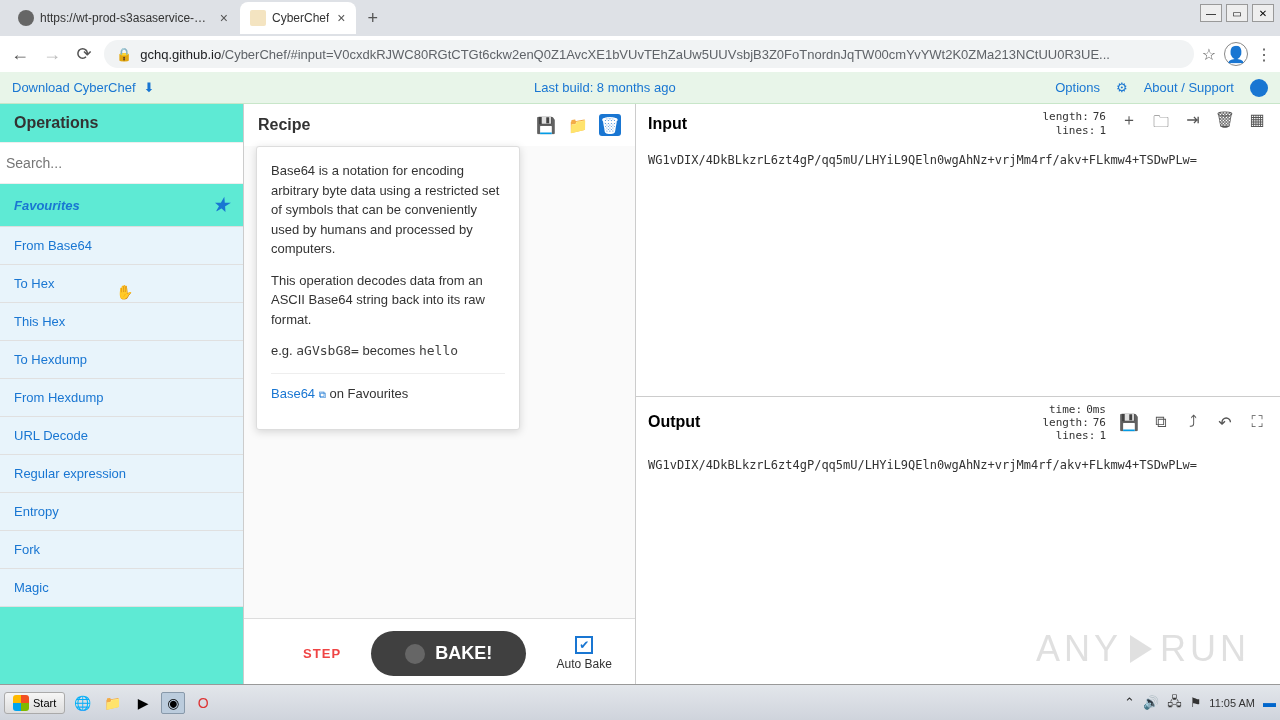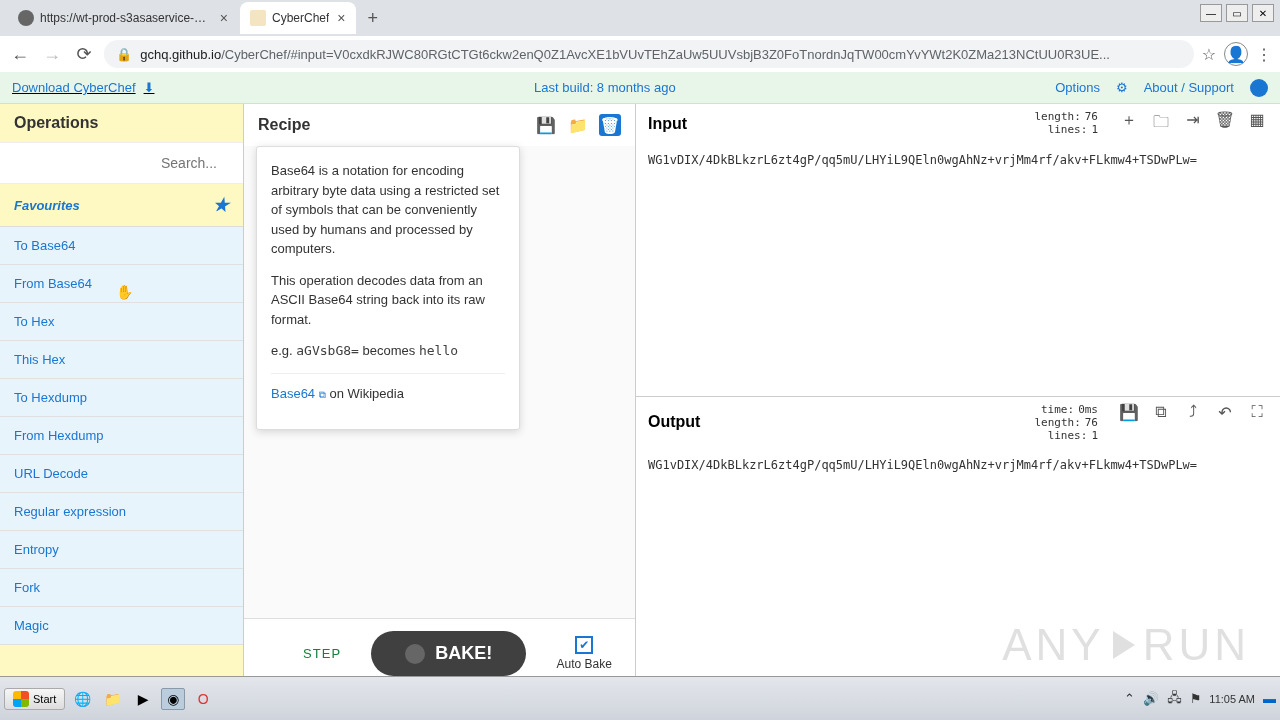--- a/index.html
+++ b/index.html
@@ -23,79 +23,79 @@
 .nav-btn.disabled { color: #bbb; }
 .url-box { flex: 1; display: flex; align-items: center; background: #f1f3f4; border-radius: 14px; height: 28px; padding: 0 12px; font-size: 13px; color: #202124; }
 .lock-icon { margin-right: 8px; color: #555; }
 .url-text { overflow: hidden; white-space: nowrap; text-overflow: ellipsis; flex: 1; }
 .star-icon, .profile-icon, .menu-icon { color: #555; cursor: pointer; font-size: 16px; }
 .profile-icon { width: 24px; height: 24px; border: 1px solid #888; border-radius: 50%; display:flex; align-items:center; justify-content:center; }
 
 
 .banner { background: #e8f5e9; height: 32px; display: flex; align-items: center; justify-content: space-between; padding: 0 12px; border-bottom: 1px solid #c8e6c9; }
 .banner a, .banner span { color: #1976d2; font-size: 13px; }
-.banner-left { display: flex; align-items: center; gap: 8px; text-decoration: underline; }
+.banner-left { display: flex; align-items: center; gap: 8px; }
 .banner-right { display: flex; align-items: center; gap: 16px; }
 .banner-icon { color: #1976d2; font-size: 15px; }
 .help-circle { width: 18px; height: 18px; background: #1976d2; color: #fff; border-radius: 50%; display: inline-flex; align-items: center; justify-content: center; font-size: 12px; font-weight: bold; }
 
 
 .app { display: flex; height: 584px; }
-.col-ops { width: 244px; border-right: 1px solid #ccc; display: flex; flex-direction: column; background:#fef9c3; }
+.col-ops { width: 244px; border-right: 1px solid #ccc; display: flex; flex-direction: column; background:#5eead4; }
 .col-recipe { width: 392px; border-right: 1px solid #ccc; display: flex; flex-direction: column; }
 .col-io { flex: 1; display: flex; flex-direction: column; }
 
 .panel-header { display: flex; align-items: center; justify-content: space-between; padding: 10px 14px; font-size: 16px; font-weight: bold; color: #333; }
 .panel-header .icons { display: flex; gap: 10px; color: #555; }
 .panel-header .icons span { cursor: pointer; width: 22px; height: 22px; display:flex; align-items:center; justify-content:center; }
 .panel-header .icons span.active { background: #1976d2; color: #fff; border-radius: 3px; }
 
-.search-box { border: none; border-top: 1px solid #eee; border-bottom: 1px solid #eee; padding: 12px 26px; font-size: 14px; width: 100%; outline: none; color: #888; text-align: right; }
+.search-box { border: none; border-top: 1px solid #eee; border-bottom: 1px solid #eee; padding: 12px 6px; font-size: 14px; width: 100%; outline: none; color: #888; }
 
 .fav-header { display: flex; align-items: center; justify-content: space-between; padding: 10px 14px; color: #1976d2; font-weight: bold; font-style: italic; border-bottom: 1px solid #ddd; }
 .star { color: #1976d2; font-size: 18px; }
 
 .op-list { flex: 1; overflow: auto; }
 .op-item { padding: 11px 14px; color: #1976d2; font-size: 13px; border-bottom: 1px solid #e0e0e0; cursor: pointer; background: #e8f4fb; }
 
 
 .recipe-area { flex: 1; position: relative; background: #fafafa; padding: 0; }
 .tooltip { position: absolute; left: 12px; top: 0px; width: 264px; background: #fff; border: 1px solid #ddd; border-radius: 3px; box-shadow: 0 2px 8px rgba(0,0,0,.15); padding: 14px; font-size: 13px; color: #333; line-height: 1.5; }
 .tooltip p { margin-bottom: 12px; }
 .tooltip .code { color: #404040; font-family: monospace; }
 .tooltip .link { color: #1976d2; }
 .tooltip hr { border:none; border-top:1px solid #eee; margin:10px 0; }
 .ext-icon { font-size: 10px; color:#1976d2; }
 
 .bake-row { display: flex; align-items: center; justify-content: space-around; border-top: 1px solid #ddd; background:#fff; padding: 14px 8px; height: 70px; }
-.step-btn { font-weight: normal; color: #15803d; letter-spacing: 1px; cursor: pointer; margin-left: 36px; }
+.step-btn { font-weight: bold; color: #ef4444; letter-spacing: 1px; cursor: pointer; margin-left: 36px; }
 .bake-btn { background: #404040; color: #fff; font-weight: bold; font-size: 18px; border-radius: 30px; padding: 12px 34px; cursor: pointer; display:flex; align-items:center; gap:10px; }
 .chef-icon { width:20px; height:20px; background:#fff3; border-radius:50%; display:inline-block; }
 .auto-bake { display:flex; flex-direction:column; align-items:center; font-size:12px; color:#333; gap:3px; }
 .check { width:18px; height:18px; border:2px solid #1976d2; display:flex; align-items:center; justify-content:center; color:#1976d2; font-size:12px; }
 
 
 .io-half { flex: 1; display: flex; flex-direction: column; border-bottom: 1px solid #ccc; }
 .io-header { display: flex; align-items: center; justify-content: space-between; padding: 6px 12px; }
 .io-title { font-size: 16px; font-weight: bold; }
 .io-stats { font-family: monospace; font-size: 11px; color: #333; text-align: right; line-height: 1.2; }
 .io-stats div span:first-child{ display:inline-block; width:54px; text-align:right; margin-right:4px;}
 .io-icons { display: flex; gap: 10px; color: #555; }
 .io-icons span { cursor: pointer; font-size:16px; width:22px; text-align:center; }
 .io-content { flex: 1; padding: 10px 12px; font-family: monospace; font-size: 12px; color: #333; overflow: auto; word-break: break-all; }
-.io-header-row { display:flex; align-items:flex-start; gap:20px; }
+.io-header-row { display:flex; align-items:center; gap:12px; }
 
 .cursor { position:absolute; left:116px; top:284px; font-size:14px; }
 
 
-.watermark { position: absolute; right: 30px; bottom: 50px; font-size: 44px; color: #ccc; letter-spacing: 4px; font-family: sans-serif; font-weight: 300; opacity: .6; display:flex; align-items:center; gap:8px;}
+.watermark { position: absolute; right: 30px; bottom: 50px; font-size: 36px; color: #ccc; letter-spacing: 4px; font-family: sans-serif; font-weight: 300; opacity: .6; display:flex; align-items:center; gap:8px;}
 .watermark .tri { width:0; height:0; border-left:22px solid #ccc; border-top:14px solid transparent; border-bottom:14px solid transparent; }
 
 
-.taskbar { position: absolute; bottom: 0; left: 0; right: 0; height: 44px; background: linear-gradient(#e3e6eb,#cfd4dc); border-top: 1px solid #999; display: flex; align-items: center; padding: 0 4px; font-size: 11px; }
+.taskbar { position: absolute; bottom: 0; left: 0; right: 0; height: 36px; background: linear-gradient(#e3e6eb,#cfd4dc); border-top: 1px solid #999; display: flex; align-items: center; padding: 0 4px; font-size: 11px; }
 .start { display:flex; align-items:center; gap:4px; background: linear-gradient(#f6f6f6,#ddd); border:1px solid #aaa; border-radius:3px; padding:2px 8px; cursor:pointer; }
 .start-orb{ width:16px;height:16px; background: conic-gradient(#f25022 0 25%, #7fba00 0 50%, #00a4ef 0 75%, #ffb900 0 100%); border-radius:3px;}
 .tb-icons { display: flex; gap: 6px; margin-left: 6px; }
 .tb-icon { width: 24px; height: 22px; display:flex;align-items:center;justify-content:center; cursor:pointer; border-radius:2px; font-size:14px; }
 .tb-icon.active{ background:#bcd; border:1px solid #89a; }
 .tray { margin-left: auto; display: flex; align-items: center; gap: 8px; color:#333; }
 .tray-icon{ font-size:13px; }
 </style>
 </head>
 <body>
@@ -152,21 +152,20 @@
   <div class="col-ops">
     <div class="panel-header">
       <span>Operations</span>
     </div>
     <input class="search-box" placeholder="Search..." style="">
     <div class="fav-header">
       <span>Favourites</span>
       <span class="star">★</span>
     </div>
     <div class="op-list">
-      <div class="op-item">To Base64</div>
       <div class="op-item">From Base64</div>
       <div class="op-item">To Hex</div>
       <div class="op-item">This Hex</div>
       <div class="op-item">To Hexdump</div>
       <div class="op-item">From Hexdump</div>
       <div class="op-item">URL Decode</div>
       <div class="op-item">Regular expression</div>
       <div class="op-item">Entropy</div>
       <div class="op-item">Fork</div>
       <div class="op-item">Magic</div>
@@ -186,21 +185,21 @@
       <div class="tooltip">
         <p>Base64 is a notation for encoding arbitrary byte data using a restricted set of symbols that can be conveniently used by humans and processed by computers.</p>
         <p>This operation decodes data from an ASCII Base64 string back into its raw format.</p>
         <p>
           <span>e.g. </span><span class="code">aGVsbG8=</span><span> becomes </span><span class="code">hello</span>
         </p>
         <hr>
         <p>
           <span class="link">Base64</span>
           <span class="ext-icon">⧉</span>
-          <span> on Wikipedia</span>
+          <span> on Favourites</span>
         </p>
       </div>
     </div>
     <div class="bake-row">
       <div class="step-btn">STEP</div>
       <div class="bake-btn">
         <span class="chef-icon"></span>
         <span>BAKE!</span>
       </div>
       <div class="auto-bake">

